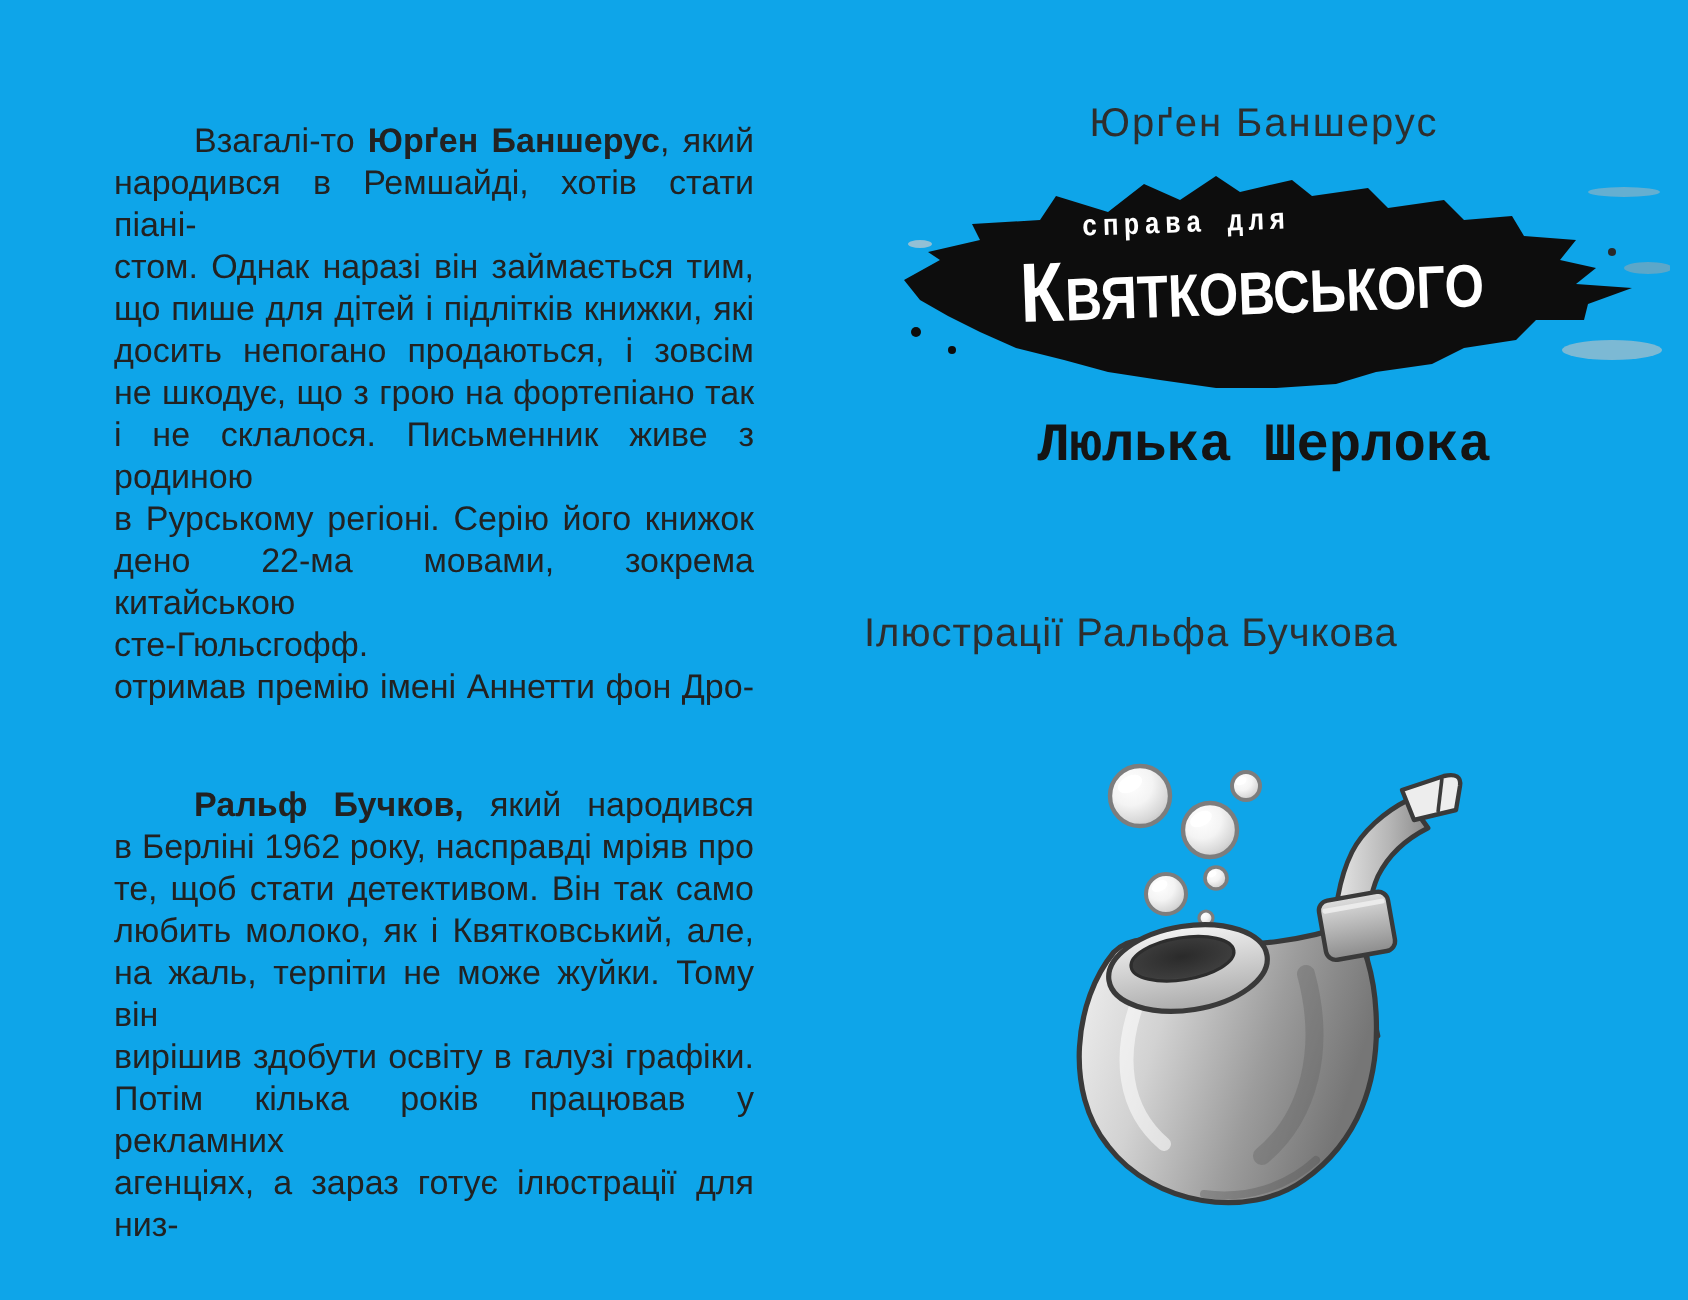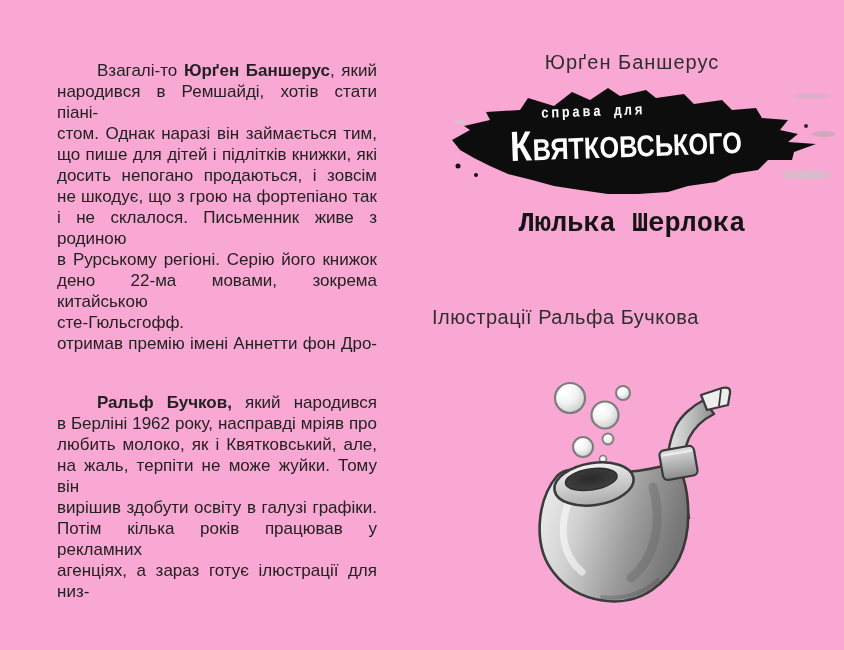--- a/index.html
+++ b/index.html
@@ -3,21 +3,21 @@
 <meta charset="utf-8">
 <style>
   html, body { margin: 0; padding: 0; }
   body {
     width: 844px; height: 650px;
     background: #ffffff;
     font-family: "Liberation Sans", sans-serif;
     overflow: hidden;
     position: relative;
   }
-  .spread { position: absolute; inset: 0; background: #f9a8d4; }
+  .spread { position: absolute; inset: 0; background: #0ea5e9; }
 
   
   .page-left {
     position: absolute; left: 57px; top: 60px; width: 320px;
   }
   .bio { color: #222; }
   .bio .line {
     font-size: 17px; line-height: 21px;
     text-align: justify; text-align-last: justify;
     white-space: normal; color: #222;
@@ -64,20 +64,21 @@
         <div class="line"><span>не шкодує, що з грою на фортепіано так</span></div>
         <div class="line"><span>і не склалося. Письменник живе з родиною</span></div>
         <div class="line"><span>в Рурському регіоні. Серію його книжок</span></div>
         <div class="line"><span>дено 22-ма мовами, зокрема китайською</span></div>
         <div class="line last"><span>сте-Гюльсгофф.</span></div>
         <div class="line"><span>отримав премію імені Аннетти фон Дро-</span></div>
       </div>
     <div class="bio bio-second">
         <div class="line indent"><b>Ральф Бучков,</b><span> який народився</span></div>
         <div class="line"><span>в Берліні 1962 року, насправді мріяв про</span></div>
+        <div class="line"><span>те, щоб стати детективом. Він так само</span></div>
         <div class="line"><span>любить молоко, як і Квятковський, але,</span></div>
         <div class="line"><span>на жаль, терпіти не може жуйки. Тому він</span></div>
         <div class="line"><span>вирішив здобути освіту в галузі графіки.</span></div>
         <div class="line"><span>Потім кілька років працював у рекламних</span></div>
         <div class="line"><span>агенціях, а зараз готує ілюстрації для низ-</span></div>
       </div>
   </div>
 
   <div class="page-right">
 

